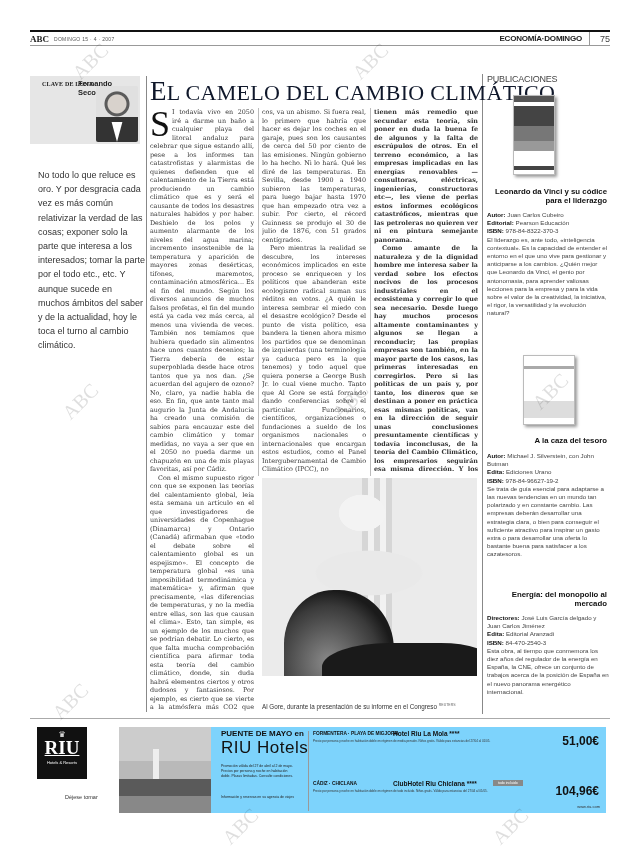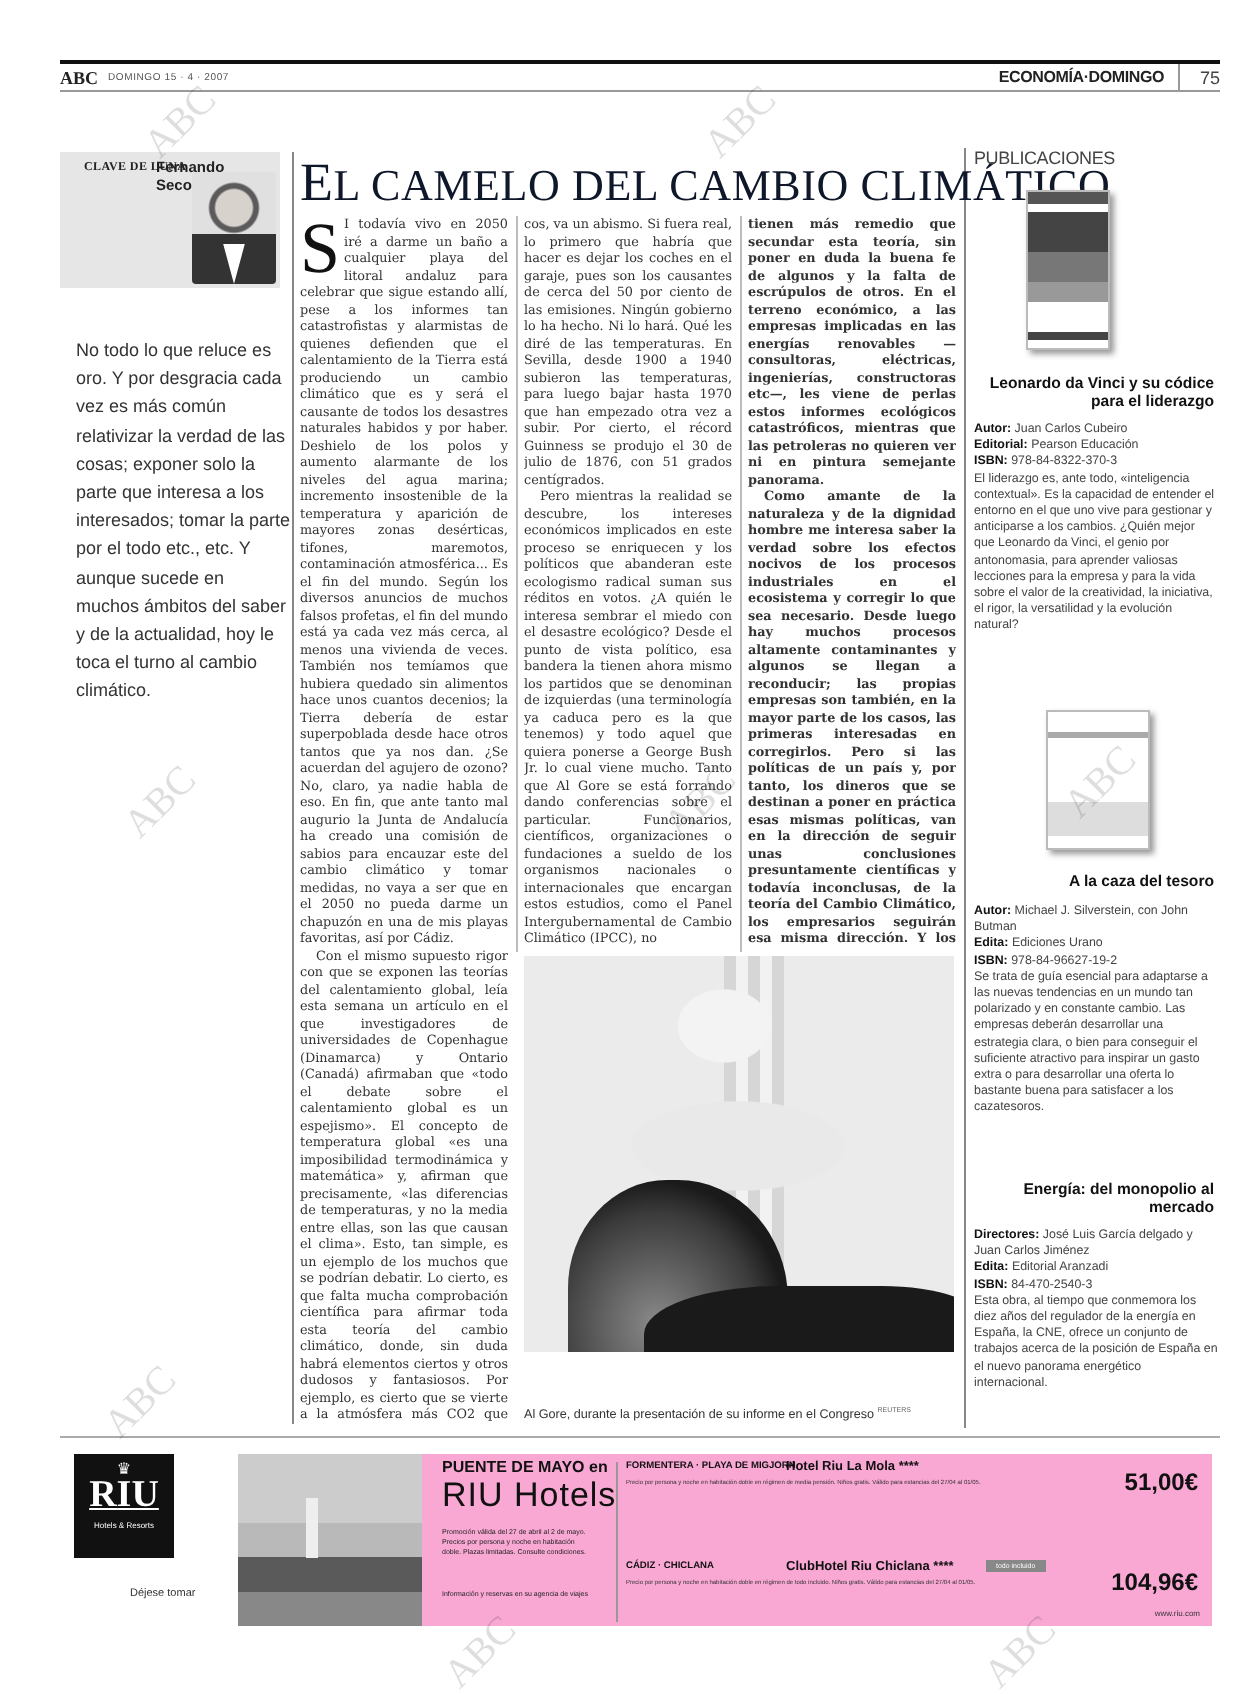--- a/index.html
+++ b/index.html
@@ -46,21 +46,21 @@
   .pub-body b { color: #111; }
 
   .bottom-rule { position: absolute; left: 30px; top: 718px; width: 580px; border-top: 1px solid #aaa; }
   .ad-logo { position: absolute; left: 37px; top: 727px; width: 50px; height: 52px; background: #111; color: #fff; text-align: center; }
   .ad-logo .crown { font: 8px "DejaVu Sans", sans-serif; margin-top: 3px; }
   .ad-logo .riu { font: bold 19px/18px "Liberation Serif", serif; text-decoration: underline; }
   .ad-logo .sub { font: 4px "Liberation Sans", sans-serif; margin-top: 3px; }
   .ad-tagline { position: absolute; left: 65px; top: 794px; font: 5.5px "Liberation Sans", sans-serif; color: #333; }
   .ad-photo { position: absolute; left: 119px; top: 727px; width: 92px; height: 86px; background: linear-gradient(#ccc 0 40%, #b9b9b9 40% 60%, #5a5a5a 60% 80%, #888 80%); }
   .ad-photo .tower { position: absolute; left: 34px; top: 22px; width: 6px; height: 30px; background: #eee; }
-  .ad-panel { position: absolute; left: 211px; top: 727px; width: 395px; height: 86px; background: #f9a8d4; }
+  .ad-panel { position: absolute; left: 211px; top: 727px; width: 395px; height: 86px; background: #7dd3fc; }
   .ad-panel .promo-title { position: absolute; left: 10px; top: 2px; font: bold 8px "Liberation Sans", sans-serif; color: #111; }
   .ad-panel .promo-brand { position: absolute; left: 10px; top: 11px; font: 17px "Liberation Sans", sans-serif; color: #111; letter-spacing: 0.5px; }
   .ad-panel .promo-text { position: absolute; left: 10px; top: 37px; width: 75px; font: 3.5px/5px "Liberation Sans", sans-serif; color: #222; }
   .ad-panel .promo-foot { position: absolute; left: 10px; top: 68px; font: 3.5px "Liberation Sans", sans-serif; color: #222; width: 80px; }
   .ad-divider { position: absolute; left: 97px; top: 4px; height: 80px; border-left: 1px solid #999; }
   .offer { position: absolute; left: 102px; width: 290px; height: 26px; }
   .offer .loc { position: absolute; left: 0; top: 0; font: bold 4.8px "Liberation Sans", sans-serif; color: #111; }
   .offer .hotel { position: absolute; left: 80px; top: -1px; font: bold 6.5px "Liberation Sans", sans-serif; color: #111; }
   .offer .desc { position: absolute; left: 0; top: 8px; width: 210px; font: 3px/4.2px "Liberation Sans", sans-serif; color: #333; }
   .offer .price { position: absolute; right: 4px; top: 3px; font: bold 12px "Liberation Sans", sans-serif; color: #111; }

